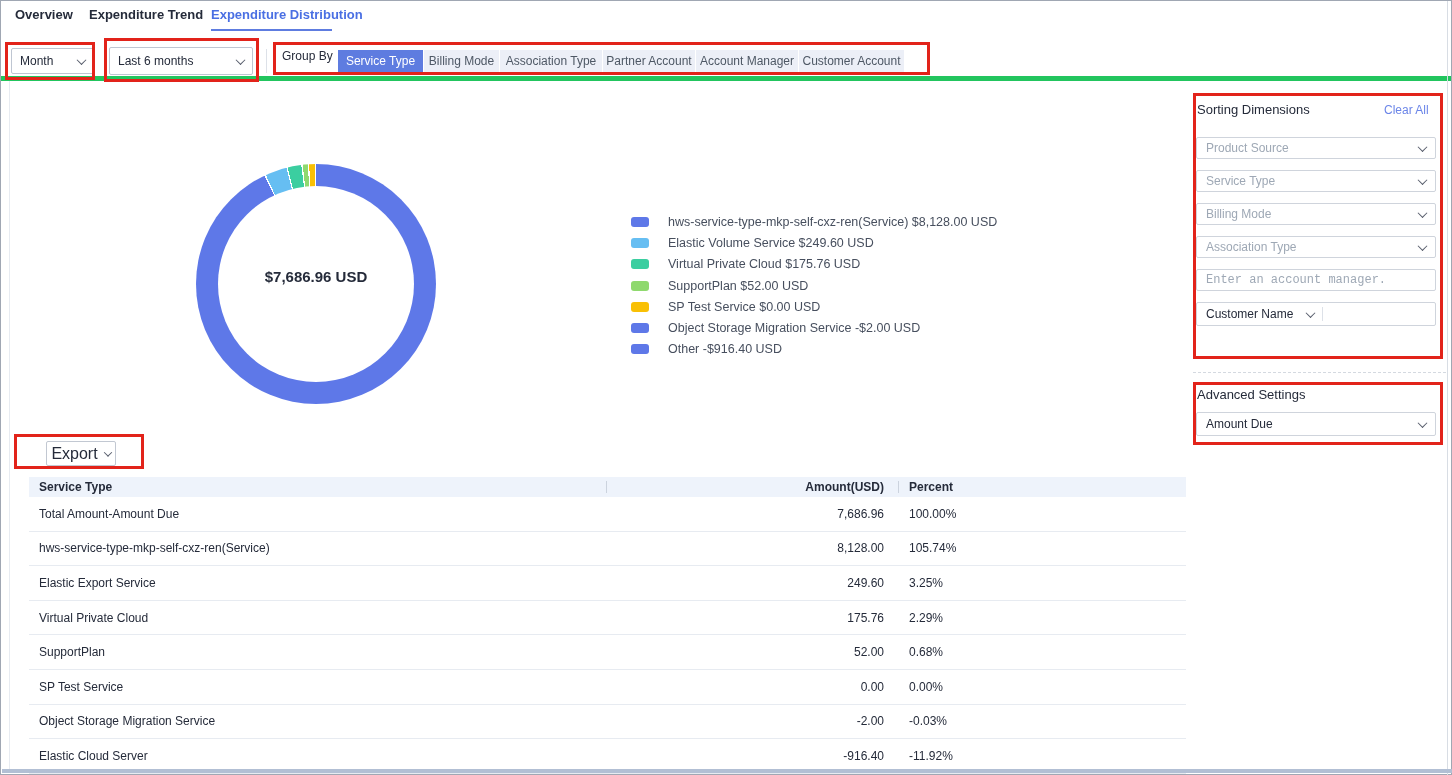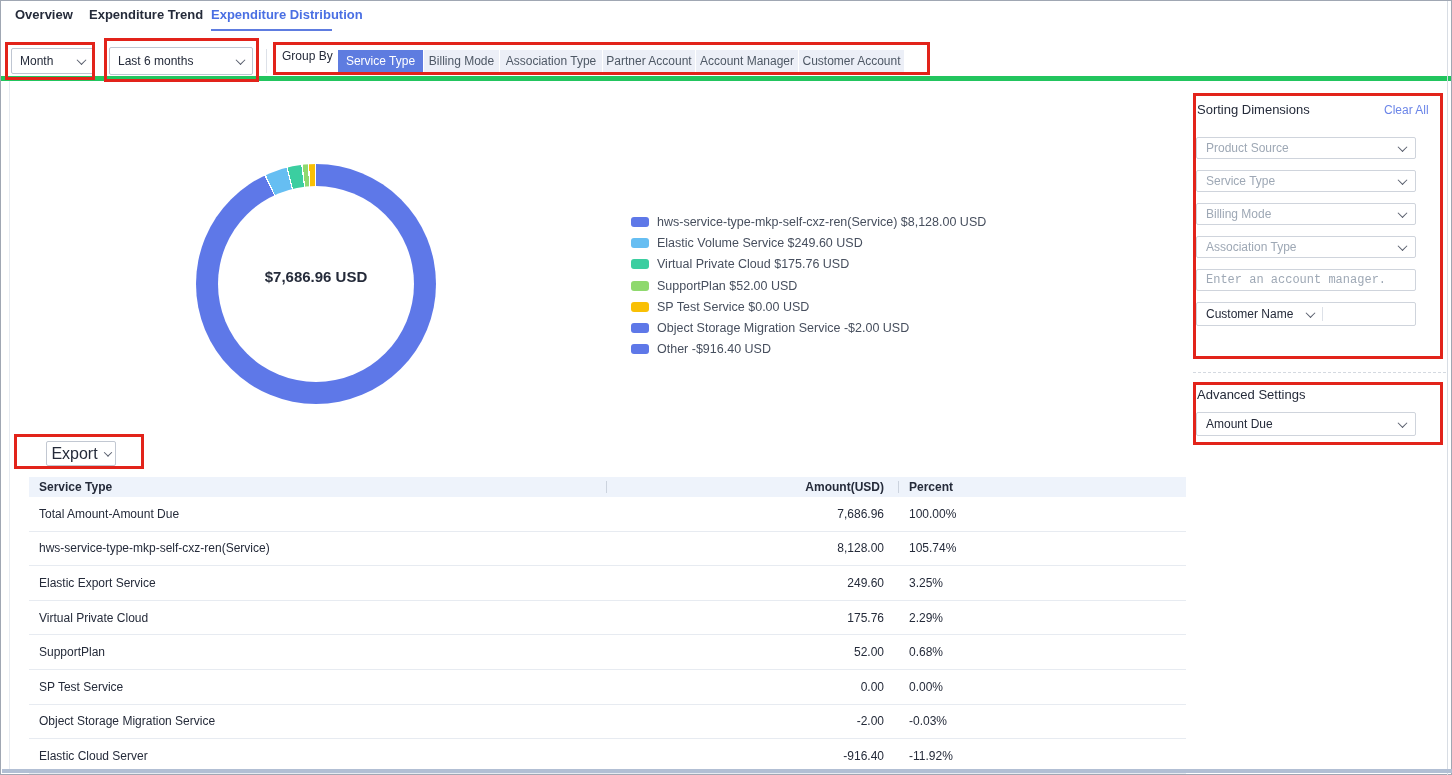--- a/index.html
+++ b/index.html
@@ -31,21 +31,21 @@
   .right-scroll-line { position:absolute; left:1446px; top:0; width:1px; height:775px; background:#d8dde4; }
   .bottom-bar { position:absolute; left:1px; bottom:1px; width:1450px; height:4px; background:#b2bfd4; }
 
   
   .donut { position:absolute; left:195px; top:163px; width:240px; height:240px; border-radius:50%; }
   .donut-hole { position:absolute; left:22px; top:22px; width:196px; height:196px; border-radius:50%; background:#fff; }
   .donut-center { position:absolute; left:0; top:104px; width:240px; text-align:center; font-size:15px; font-weight:700; color:#252b3a; }
 
   
   .legend { position:absolute; left:630px; top:210px; }
-  .legend-item { display:flex; align-items:center; height:21.3px; cursor:pointer; }
+  .legend-item { display:flex; align-items:center; height:21.3px; cursor:pointer;gap:11px; }
   .swatch { width:18px; height:10px; border-radius:3px; margin-right:8px; flex:none; }
   .legend-text { font-size:12.5px; color:#474f5e; white-space:nowrap; }
 
   
   .export-btn { position:absolute; left:45px; top:440px; width:70px; height:25px; border:1px solid #c2c8d2; border-radius:2px; background:#fff; display:flex; align-items:center; justify-content:center; gap:7px; font-size:16px; color:#252b3a; cursor:pointer; }
   .export-btn .chev { width:6px; height:6px; }
 
   
   .table { position:absolute; left:28px; top:476px; width:1157px; }
   .thead { position:relative; height:20px; background:#eef3fb; display:flex; align-items:center; font-weight:700; color:#252b3a; }
@@ -54,21 +54,21 @@
   .th-percent { padding-left:25px; width:200px; }
   .th-div { position:absolute; top:4px; width:1px; height:12px; background:#ccd3de; }
   .trow { height:34.6px; display:flex; align-items:center; border-bottom:1px solid #e7ebf1; color:#252b3a; }
   .td-service { padding-left:10px; width:587px; white-space:nowrap; }
   .td-amount { width:268px; text-align:right; }
   .td-percent { padding-left:25px; width:200px; }
 
   
   .rp-title { position:absolute; font-size:13px; color:#252b3a; }
   .clear-all { position:absolute; font-size:12px; color:#6b85e8; cursor:pointer; }
-  .rp-control { position:absolute; left:1195px; width:220px; height:22px; border:1px solid #cfd4dc; border-radius:2px; background:#fff; display:flex; align-items:center; padding:8px 9px; justify-content:space-between; cursor:pointer; }
+  .rp-control { position:absolute; left:1195px; width:240px; height:22px; border:1px solid #cfd4dc; border-radius:2px; background:#fff; display:flex; align-items:center; padding:8px 9px; justify-content:space-between; cursor:pointer; }
   .rp-placeholder { color:#9ea8b5; }
   .rp-input { border:none; outline:none; width:100%; font-size:12px; font-family:Liberation Mono, monospace; color:#ec4899; }
   .rp-input::placeholder { color:#9ea8b5; }
   .cust-div { width:1px; height:14px; background:#dde1e8; margin:0 8px; }
   .dashed-sep { position:absolute; left:1192px; top:371px; width:253px; border-top:1px dashed #d4d9e0; }
 
   
   .redbox { position:absolute; border:3px solid #e2231a; pointer-events:none; }
 </style>
 </head>

